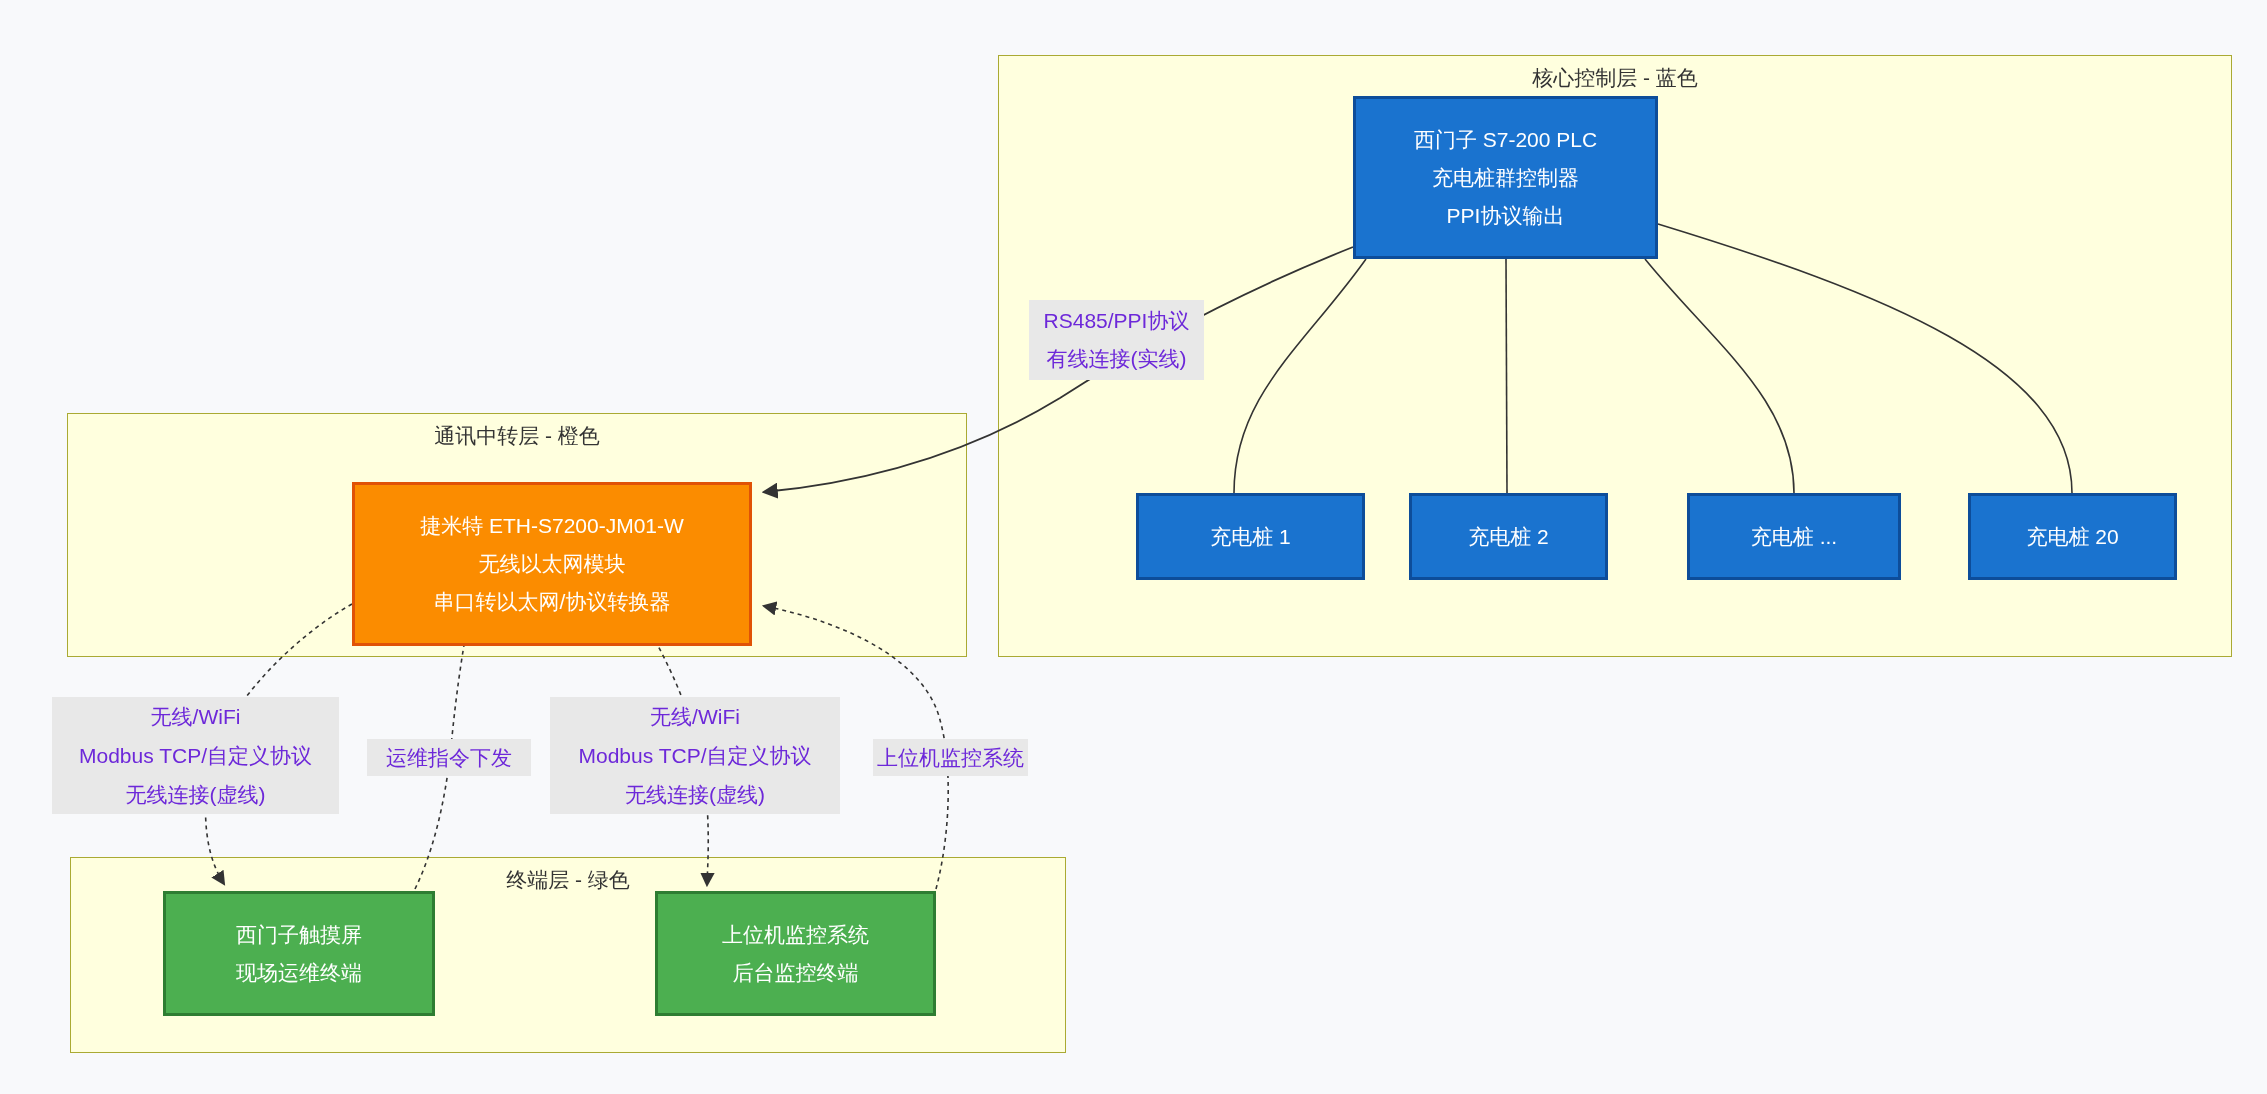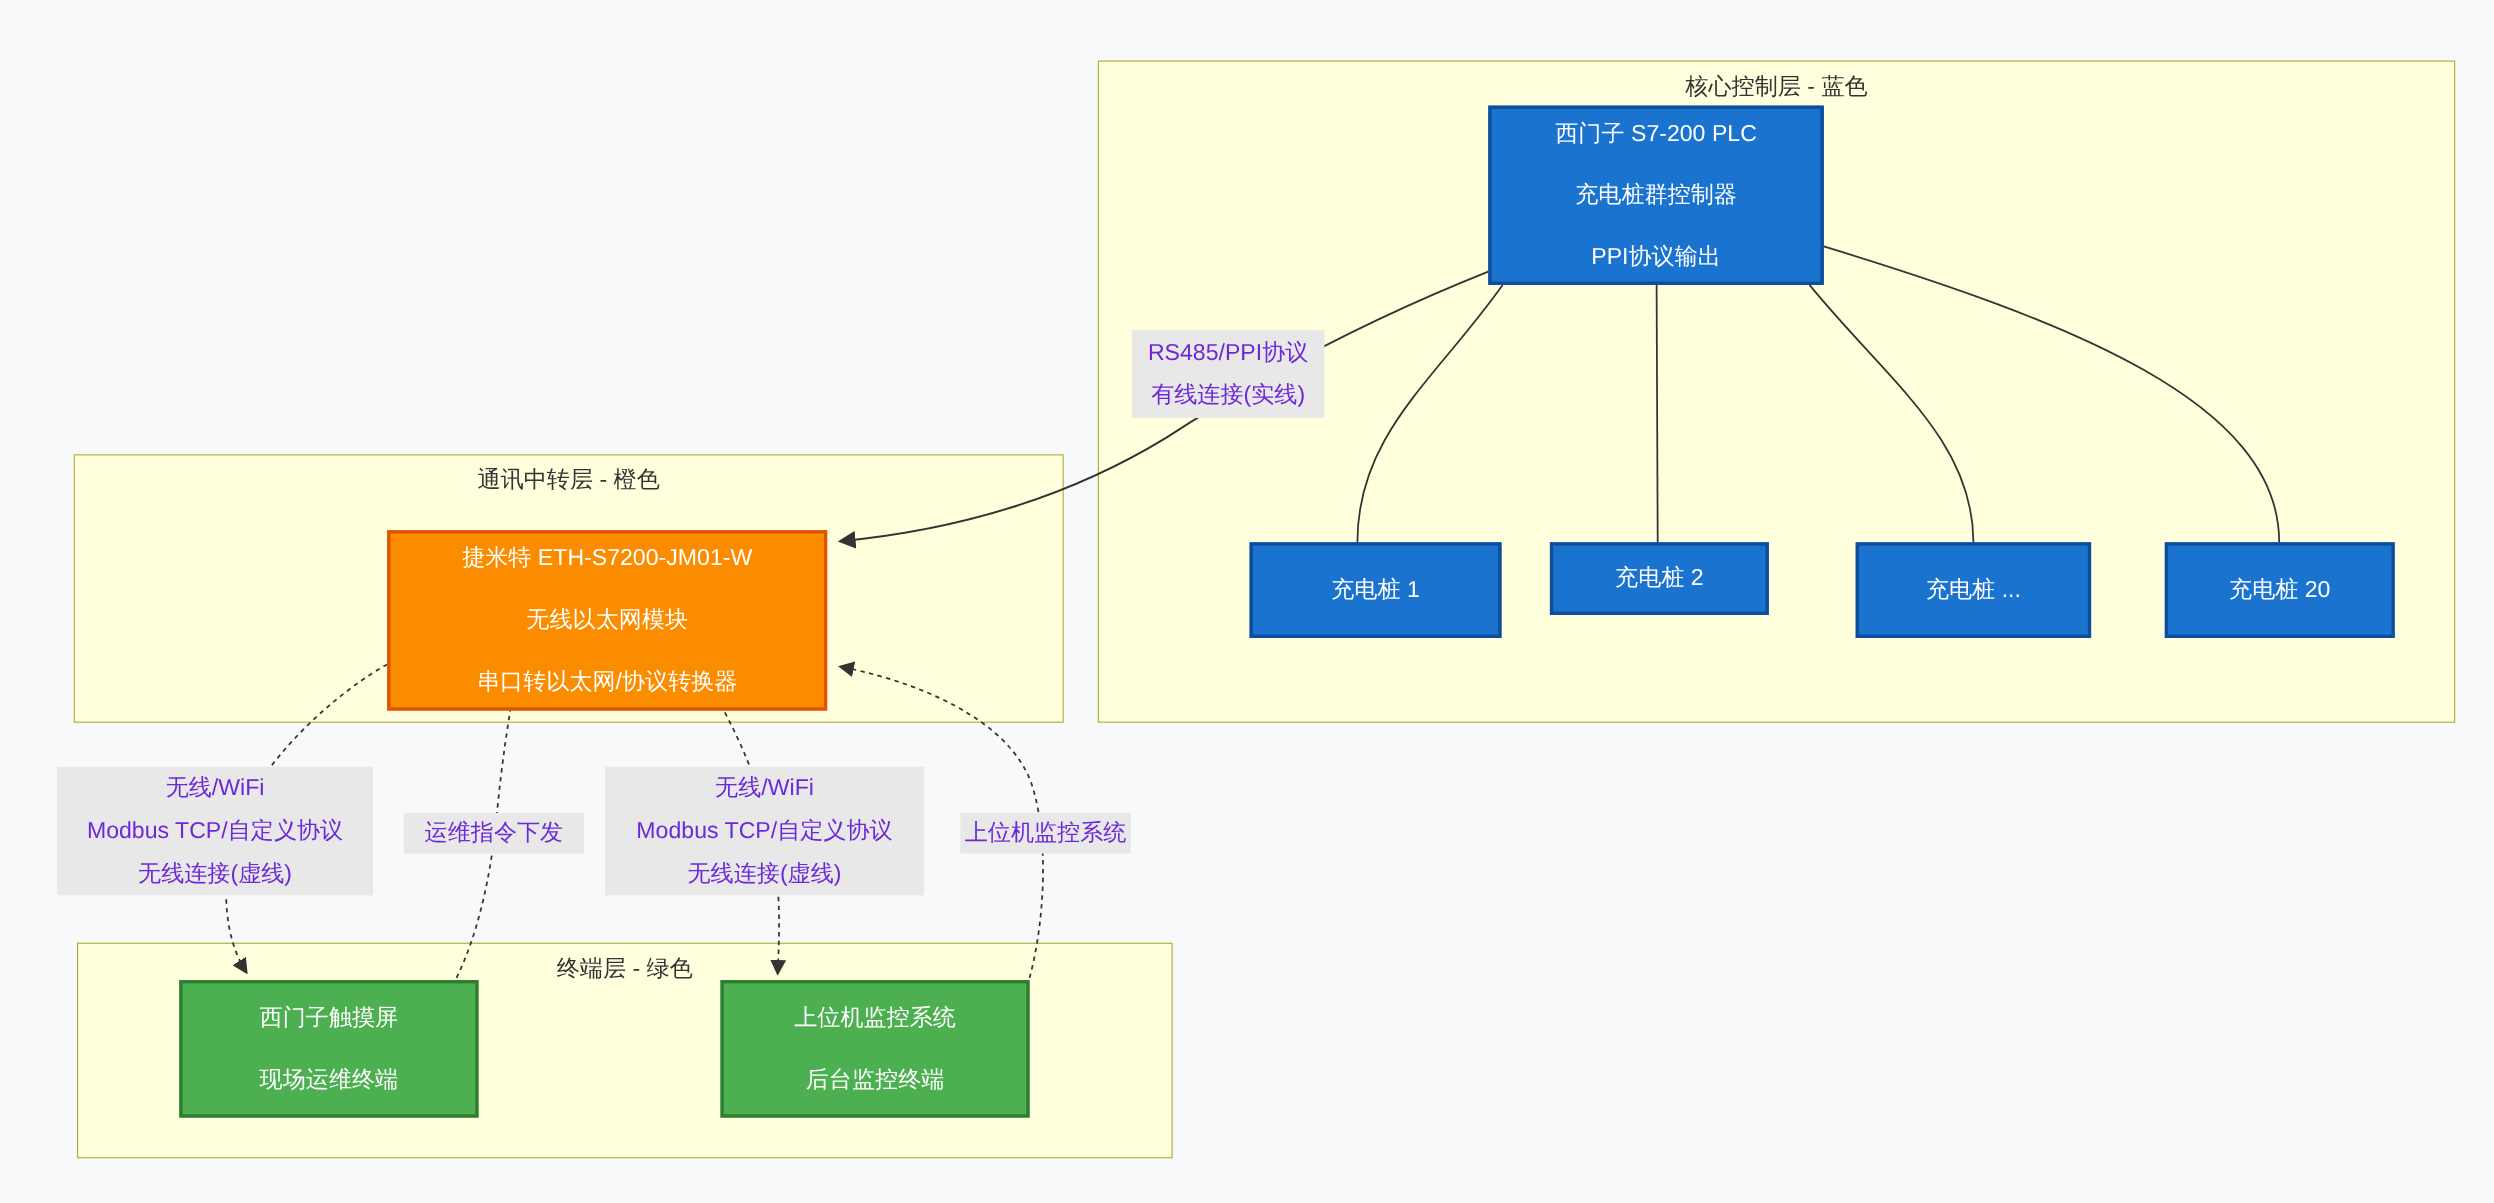--- a/index.html
+++ b/index.html
@@ -6,21 +6,21 @@
   body{font-family:"Liberation Sans","DejaVu Sans",sans-serif;}
   #canvas{position:relative;width:2267px;height:1094px;background:#f8f9fb;overflow:hidden;}
 
   .cluster{position:absolute;background:#ffffde;border:1px solid #aaaa33;box-sizing:border-box;z-index:1;}
   .cluster-title{position:absolute;top:8px;left:0;width:100%;text-align:center;
     font-size:21px;color:#333;z-index:2;}
 
   svg.edges{position:absolute;left:0;top:0;z-index:3;}
 
   .node{position:absolute;box-sizing:border-box;display:flex;flex-direction:column;
-    justify-content:center;align-items:center;color:#fff;font-size:21px;z-index:4;text-align:center;gap:18px;}
+    justify-content:center;align-items:center;color:#fff;font-size:21px;z-index:4;text-align:center;}
   .node .nline{line-height:38px;white-space:nowrap;}
   .node.blue{background:#1a73cf;border:3px solid #0d4d9a;}
   .node.orange{background:#fb8c00;border:3px solid #e05206;margin-top:28px;}
   .node.green{background:#4caf50;border:3px solid #2e7d32;}
 
   .elabel{position:absolute;background:#e8e8e8;color:#6d28d9;font-size:21px;z-index:5;
     display:flex;flex-direction:column;justify-content:center;align-items:center;box-sizing:border-box;}
   .elabel .lline{line-height:39px;white-space:nowrap;}
 </style>
 </head>
@@ -60,21 +60,21 @@
 
   <div class="node blue" style="left:1353px;top:96px;width:305px;height:163px">
     <div class="nline">西门子 S7-200 PLC</div>
     <div class="nline">充电桩群控制器</div>
     <div class="nline">PPI协议输出</div>
   </div>
 
   <div class="node blue" style="left:1136px;top:493px;width:229px;height:87px">
     <div class="nline">充电桩 1</div>
   </div>
-  <div class="node blue" style="left:1409px;top:493px;width:199px;height:66px">
+  <div class="node blue" style="left:1409px;top:493px;width:199px;height:87px">
     <div class="nline">充电桩 2</div>
   </div>
   <div class="node blue" style="left:1687px;top:493px;width:214px;height:87px">
     <div class="nline">充电桩 ...</div>
   </div>
   <div class="node blue" style="left:1968px;top:493px;width:209px;height:87px">
     <div class="nline">充电桩 20</div>
   </div>
 
   <div class="node orange" style="left:352px;top:454px;width:400px;height:164px">

